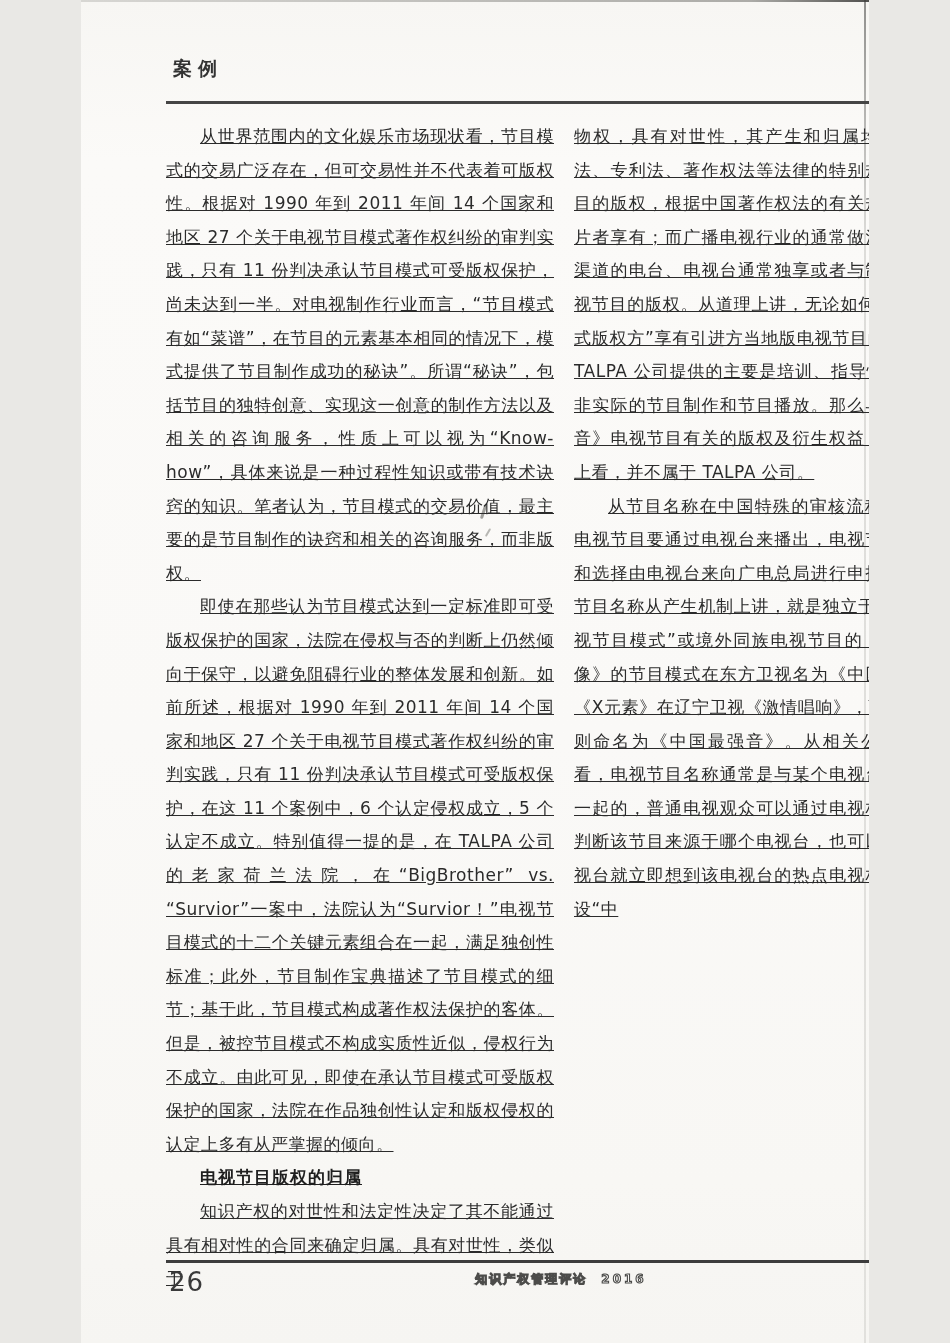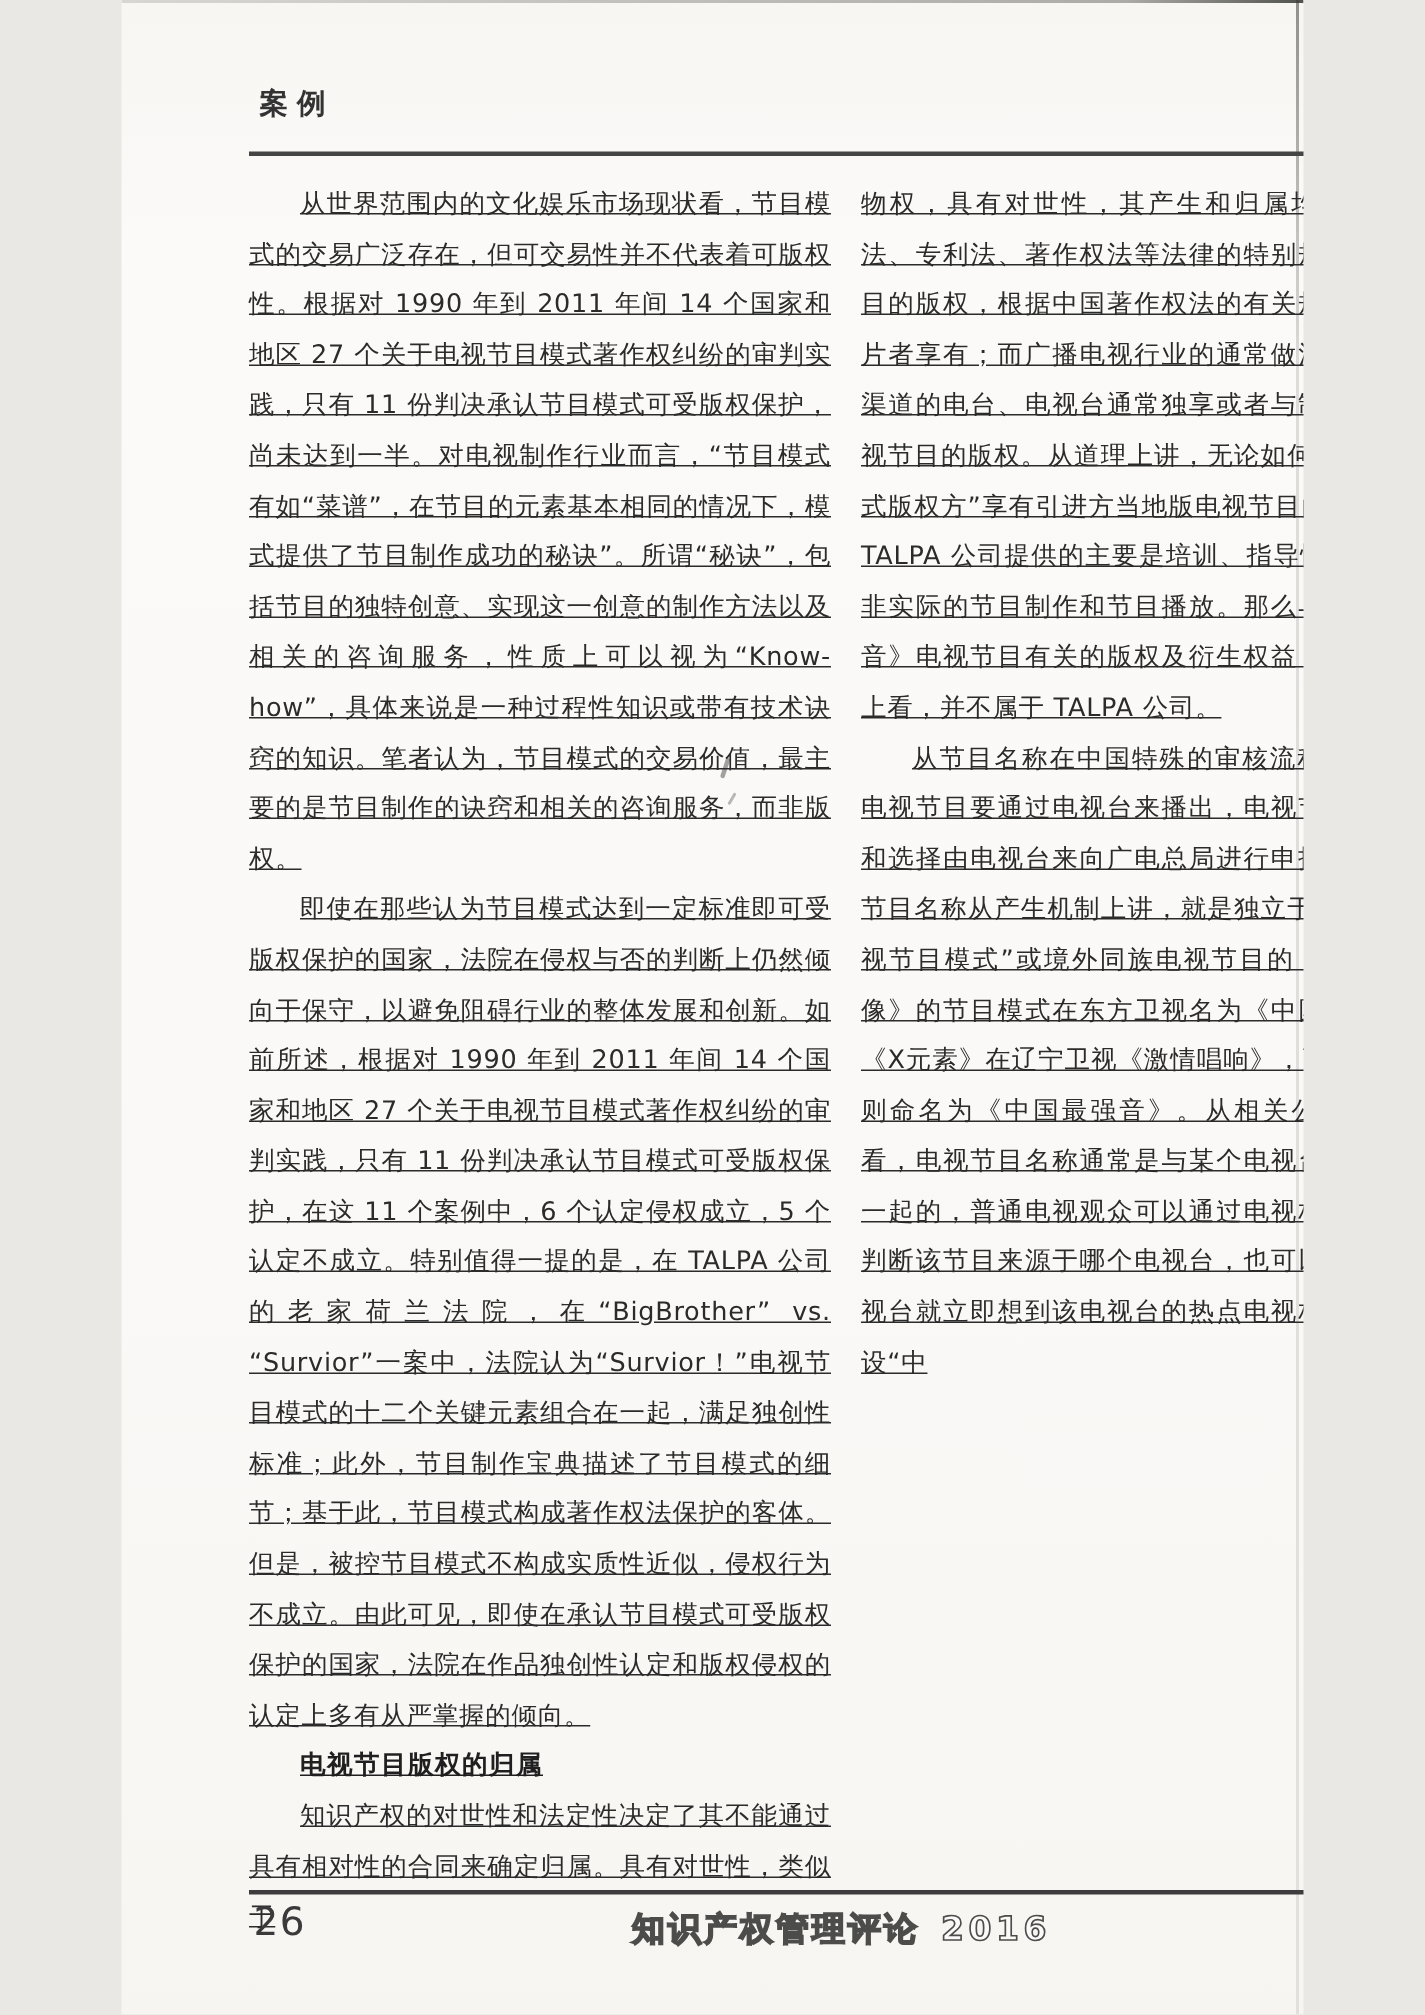--- a/index.html
+++ b/index.html
@@ -64,21 +64,21 @@
   .footer-rule {
     position: absolute; left: 85px; top: 1260px; width: 771px; height: 3px;
     background: #3d3d3d;
   }
   .page-number {
     position: absolute; left: 88px; top: 1267px;
     font-size: 26px; color: #3a3a3a; letter-spacing: 1px;
   }
   .journal-line {
     position: absolute; left: 330px; top: 1271px; width: 300px;
-    text-align: center; font-size: 22px; font-weight: bold;
+    text-align: center; font-size: 12px; font-weight: bold;
     color: #fbfaf8;
     -webkit-text-stroke: 1.1px #4c4c4a;
     text-shadow: 0 0 0 #4c4c4a;
     letter-spacing: 2px;
     white-space: nowrap;
   }
   .journal-line .year { margin-left: 14px; letter-spacing: 3px; }
 </style>
 </head>
 <body>

